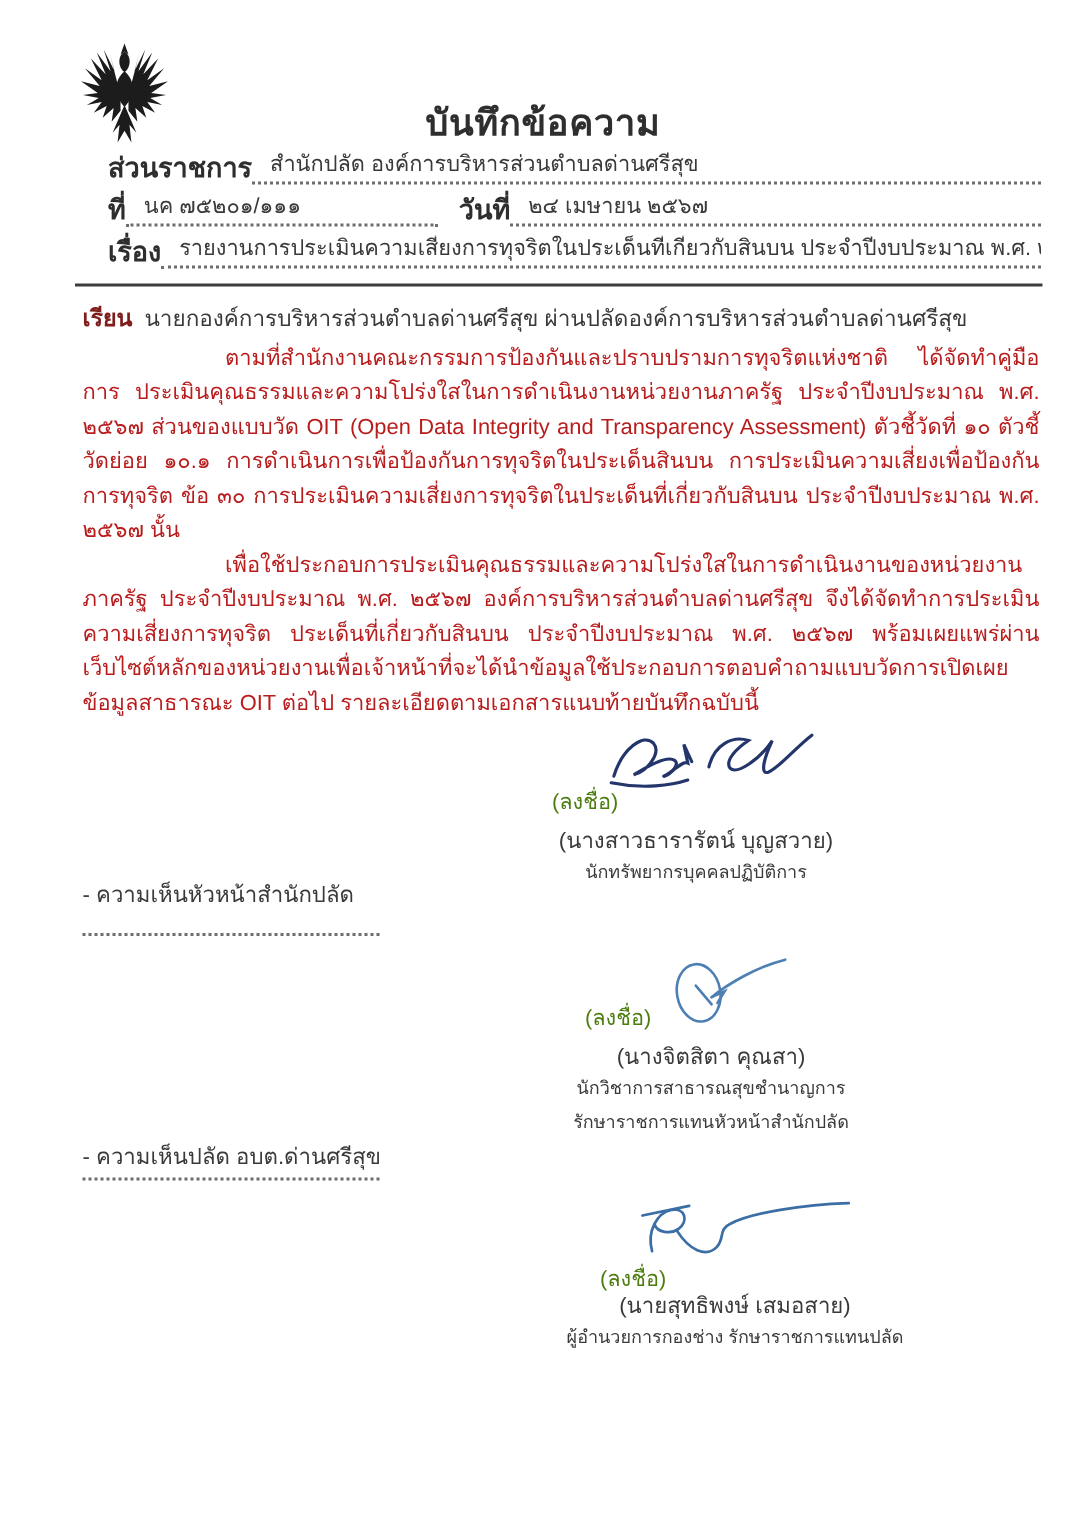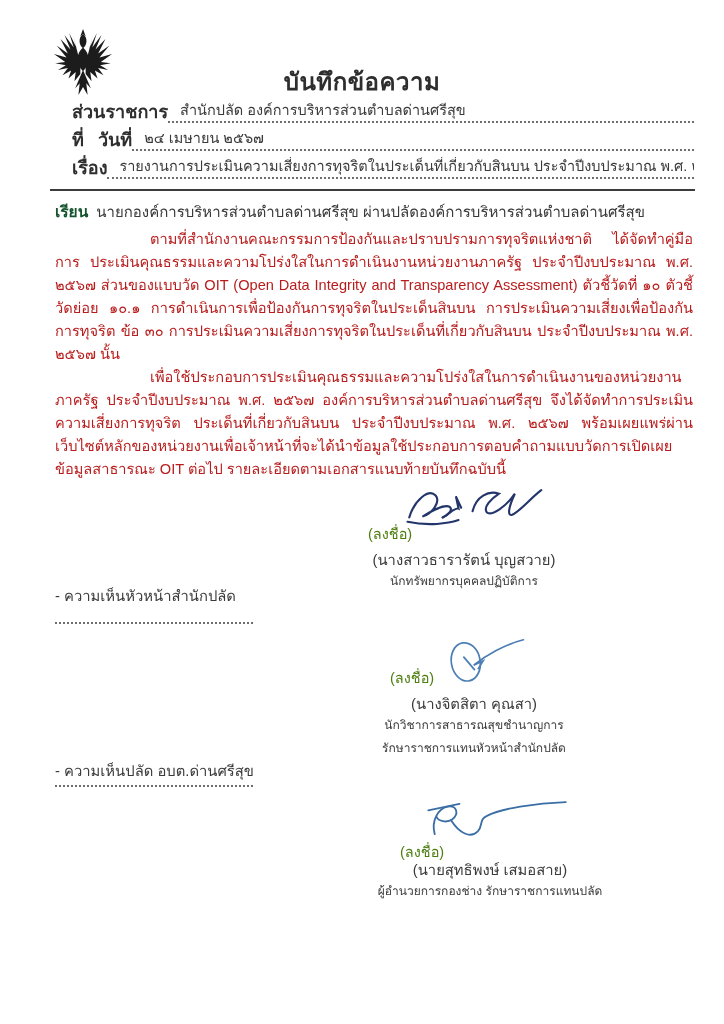--- a/index.html
+++ b/index.html
@@ -26,21 +26,21 @@
   .dots {
     flex:1; border-bottom:2px dotted #6d6d6d;
     font-size:14.5px; color:#3a3a3a; padding:0 4px 1px 12px;
     white-space:nowrap; overflow:hidden; line-height:19px;
   }
   .dots.fixed { flex:0 0 208px; }
 
   .rule { left:50px; width:645px; border-top:2px solid #3c3c3c; }
 
   .salute { left:55px; font-size:15px; color:#3a3a3a; }
-  .salute b { font-size:15.5px; color:#14532d; margin-right:8px; }
+  .salute b { font-size:15.5px; color:#7f1d1d; margin-right:8px; }
 
   .bodytext { left:55px; width:638px; font-size:14.6px; line-height:23px;
     color:#b91c1c; text-align:justify; }
   .bodytext p { text-indent:95px; margin:0; }
   .closing { margin-top:13px; margin-left:95px; font-size:14.6px; }
 
   .siglabel { font-size:14.5px; color:#4d7c0f; white-space:nowrap; }
   .signame  { font-size:14.8px; color:#3a3a3a; text-align:center; white-space:nowrap; }
   .sigpos   { font-size:12px; color:#3a3a3a; text-align:center; white-space:nowrap; }
 
@@ -69,20 +69,21 @@
 
   <div class="abs title">บันทึกข้อความ</div>
 
   <div class="abs frow" style="top:101px">
     <span class="lbl">ส่วนราชการ</span>
     <span class="dots">สำนักปลัด  องค์การบริหารส่วนตำบลด่านศรีสุข</span>
   </div>
 
   <div class="abs frow" style="top:129px">
     <span class="lbl">ที่</span>
+    <span class="dots fixed">นค ๗๕๒๐๑/๑๑๑</span>
     <span class="lbl" style="margin-left:14px">วันที่</span>
     <span class="dots">๒๔ เมษายน ๒๕๖๗</span>
   </div>
 
   <div class="abs frow" style="top:157px">
     <span class="lbl">เรื่อง</span>
     <span class="dots">รายงานการประเมินความเสี่ยงการทุจริตในประเด็นที่เกี่ยวกับสินบน ประจำปีงบประมาณ พ.ศ. ๒๕๖๗</span>
   </div>
 
   <div class="abs rule" style="top:189px"></div>

